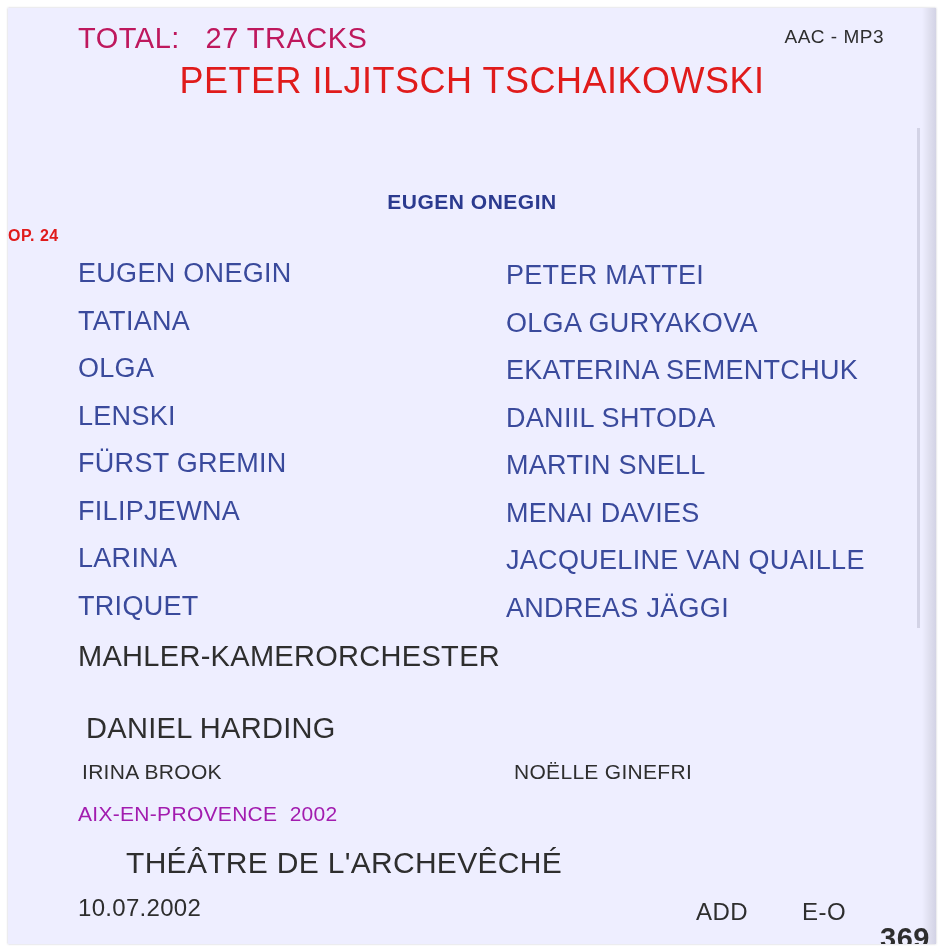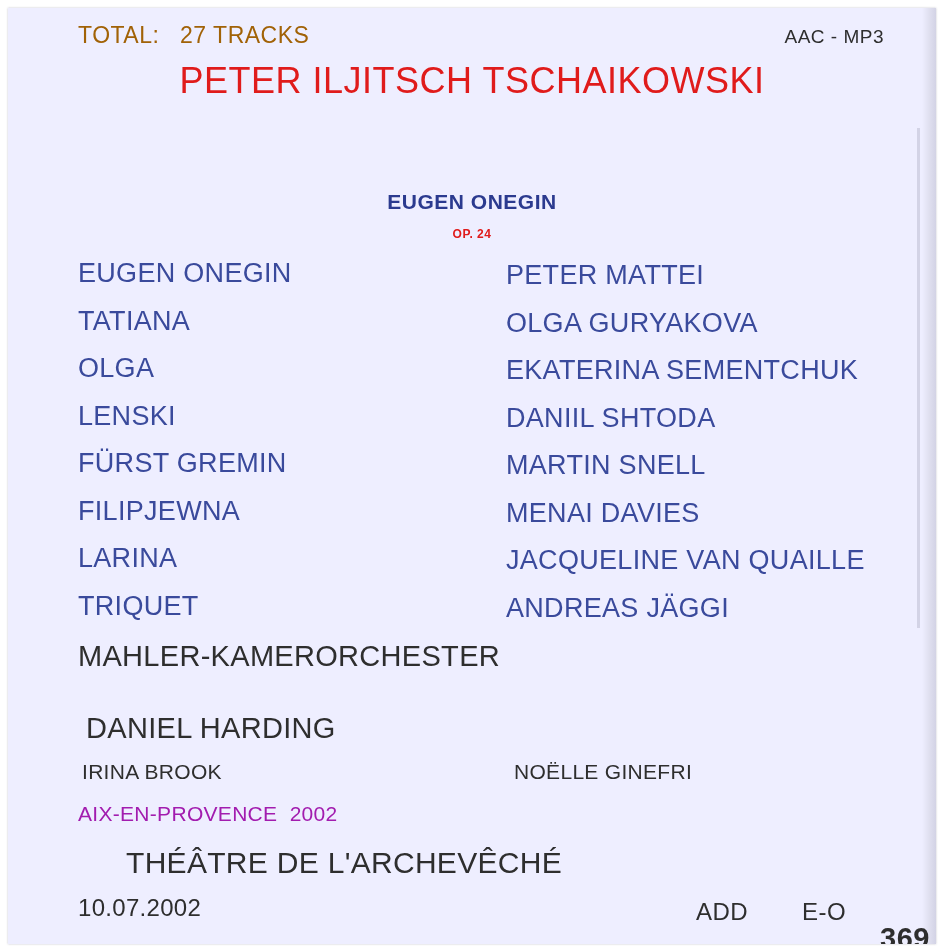--- a/index.html
+++ b/index.html
@@ -52,22 +52,22 @@
     position: absolute;
     left: 0;
     top: 14px;
     width: 100%;
     height: 30px;
   }
   .total {
     position: absolute;
     left: 70px;
     top: 0;
-    color: #a16207;
-    font-size: 23px;
+    color: #be185d;
+    font-size: 29px;
     letter-spacing: 0.5px;
     white-space: pre;
   }
   .format {
     position: absolute;
     right: 52px;
     top: 4px;
     color: #2e2e2e;
     font-size: 19px;
     letter-spacing: 0.5px;
@@ -104,24 +104,23 @@
     color: #2b3a8f;
     font-weight: bold;
     font-size: 21px;
     letter-spacing: 0.5px;
   }
   .opus {
     position: absolute;
     top: 219px;
     left: 0;
     width: 100%;
-    text-align: center;
     color: #e01b1b;
     font-weight: bold;
-    font-size: 12px;
+    font-size: 16px;
     letter-spacing: 0.5px;
   }
 
   .cast {
     position: absolute;
     top: 250px;
     left: 0;
     width: 100%;
   }
   .cast-row {

